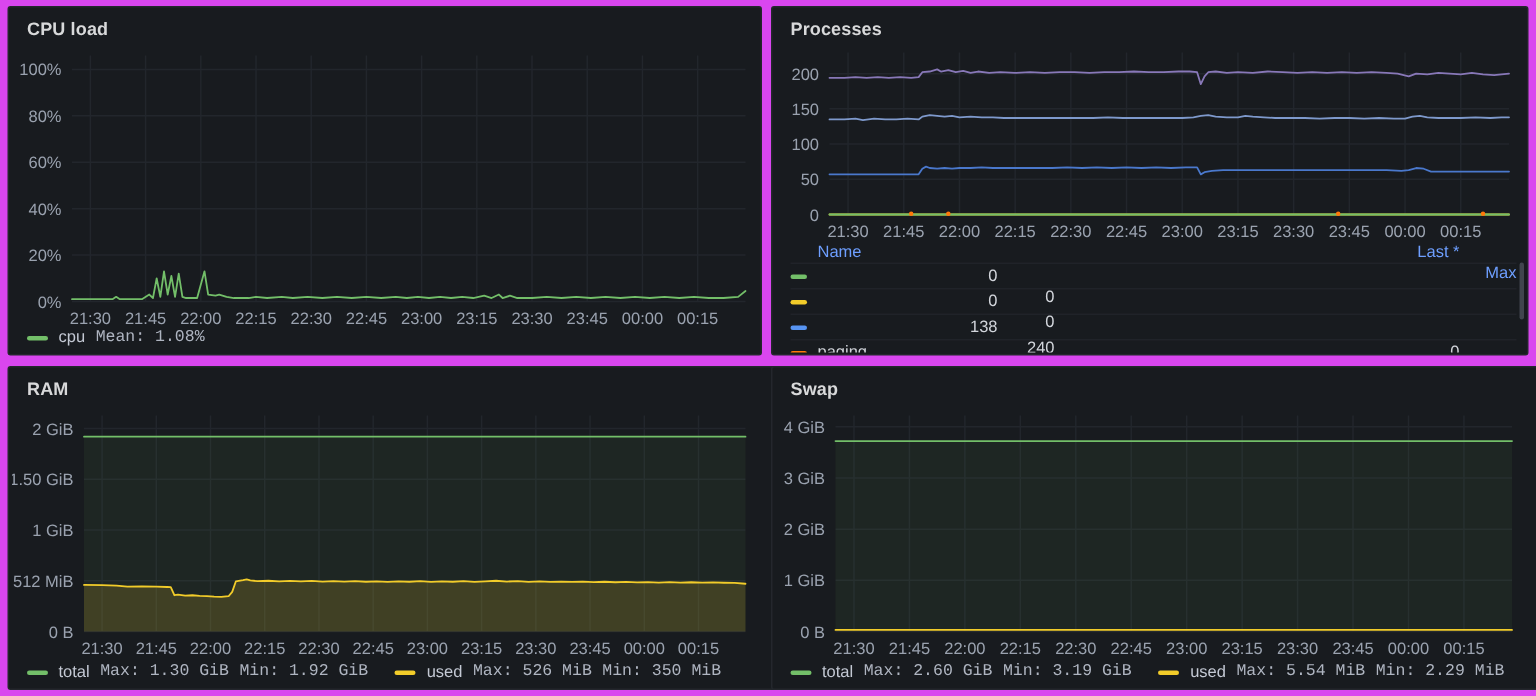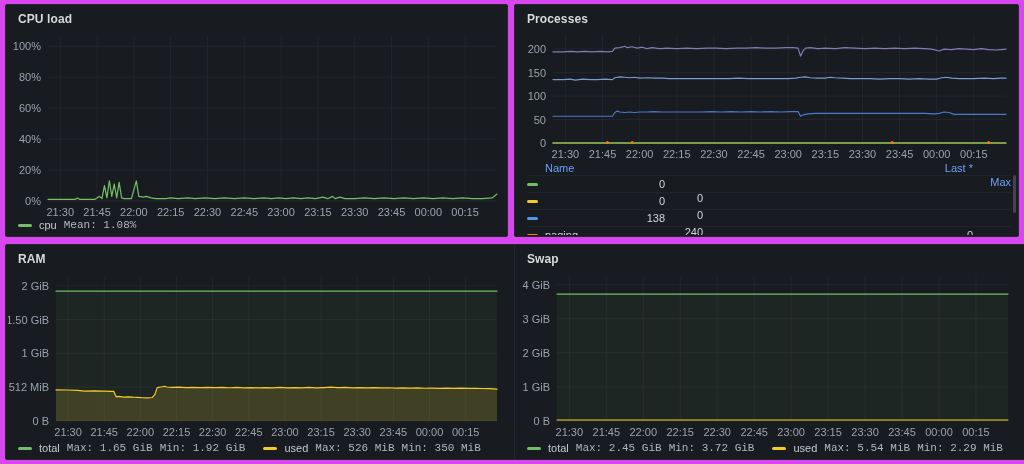--- a/index.html
+++ b/index.html
@@ -208,21 +208,21 @@
           <text x="41" y="20.719266055045864" text-anchor="end">2 GiB</text>
           <path d="M48,152 L48,22.135779816513775 L489,22.135779816513775 L489,152 Z" fill="#73BF69" fill-opacity="0.07" stroke="none"></path>
           <polyline points="48,22.135779816513775 489,22.135779816513775" fill="none" stroke="#73BF69" stroke-width="1.2" stroke-linejoin="round" stroke-linecap="round"></polyline>
           <path d="M48,152 L48,120.95412844036697 L60.049180327868854,121.02018348623854 L69.68852459016394,121.41651376146788 L76.91803278688525,122.14311926605504 L86.55737704918033,121.94495412844037 L96.19672131147541,122.14311926605504 L103.42622950819671,122.34128440366973 L105.8360655737705,122.40733944954128 L108.24590163934427,127.82385321100918 L110.65573770491804,127.42752293577982 L115.47540983606558,128.0880733944954 L120.29508196721311,127.82385321100918 L125.11475409836065,128.22018348623854 L129.9344262295082,128.35229357798164 L134.75409836065575,128.748623853211 L139.5737704918033,128.88073394495413 L144.39344262295083,128.48440366972477 L146.80327868852459,125.57798165137615 L149.21311475409834,118.64220183486239 L154.0327868852459,117.7834862385321 L156.44262295081967,117.25504587155963 L158.85245901639342,117.98165137614679 L163.672131147541,118.4440366972477 L170.90163934426226,118.17981651376147 L178.1311475409836,118.57614678899083 L185.36065573770492,118.3119266055046 L192.59016393442622,118.57614678899083 L199.81967213114754,118.3119266055046 L207.04918032786887,118.70825688073394 L214.27868852459017,118.4440366972477 L221.50819672131146,118.7743119266055 L228.7377049180328,118.4440366972477 L235.9672131147541,118.84036697247706 L243.19672131147541,118.57614678899083 L250.4262295081967,118.90642201834862 L257.655737704918,118.57614678899083 L264.88524590163934,118.84036697247706 L272.11475409836066,118.4440366972477 L279.344262295082,118.97247706422019 L286.5737704918033,118.57614678899083 L293.80327868852453,118.84036697247706 L301.03278688524586,118.4440366972477 L308.2622950819672,118.97247706422019 L315.4918032786885,118.57614678899083 L322.72131147540983,118.17981651376147 L329.95081967213116,118.70825688073394 L337.18032786885243,118.4440366972477 L344.40983606557376,118.97247706422019 L351.6393442622951,118.57614678899083 L358.8688524590164,118.97247706422019 L366.09836065573774,118.70825688073394 L373.32786885245906,118.97247706422019 L380.55737704918033,118.7743119266055 L387.7868852459016,119.1045871559633 L395.0163934426229,118.84036697247706 L402.24590163934425,119.17064220183487 L409.4754098360656,118.97247706422019 L416.7049180327869,119.23669724770642 L423.9344262295082,119.1045871559633 L431.1639344262295,119.36880733944955 L438.39344262295083,119.1045871559633 L445.62295081967216,119.36880733944955 L452.8524590163934,119.17064220183487 L460.08196721311475,119.43486238532111 L467.311475409836,119.23669724770642 L474.54098360655735,119.50091743119266 L481.7704918032787,119.63302752293578 L489,120.16146788990825 L489,152 Z" fill="#F2CC2A" fill-opacity="0.16" stroke="none"></path>
           <polyline points="48,120.95412844036697 60.049180327868854,121.02018348623854 69.68852459016394,121.41651376146788 76.91803278688525,122.14311926605504 86.55737704918033,121.94495412844037 96.19672131147541,122.14311926605504 103.42622950819671,122.34128440366973 105.8360655737705,122.40733944954128 108.24590163934427,127.82385321100918 110.65573770491804,127.42752293577982 115.47540983606558,128.0880733944954 120.29508196721311,127.82385321100918 125.11475409836065,128.22018348623854 129.9344262295082,128.35229357798164 134.75409836065575,128.748623853211 139.5737704918033,128.88073394495413 144.39344262295083,128.48440366972477 146.80327868852459,125.57798165137615 149.21311475409834,118.64220183486239 154.0327868852459,117.7834862385321 156.44262295081967,117.25504587155963 158.85245901639342,117.98165137614679 163.672131147541,118.4440366972477 170.90163934426226,118.17981651376147 178.1311475409836,118.57614678899083 185.36065573770492,118.3119266055046 192.59016393442622,118.57614678899083 199.81967213114754,118.3119266055046 207.04918032786887,118.70825688073394 214.27868852459017,118.4440366972477 221.50819672131146,118.7743119266055 228.7377049180328,118.4440366972477 235.9672131147541,118.84036697247706 243.19672131147541,118.57614678899083 250.4262295081967,118.90642201834862 257.655737704918,118.57614678899083 264.88524590163934,118.84036697247706 272.11475409836066,118.4440366972477 279.344262295082,118.97247706422019 286.5737704918033,118.57614678899083 293.80327868852453,118.84036697247706 301.03278688524586,118.4440366972477 308.2622950819672,118.97247706422019 315.4918032786885,118.57614678899083 322.72131147540983,118.17981651376147 329.95081967213116,118.70825688073394 337.18032786885243,118.4440366972477 344.40983606557376,118.97247706422019 351.6393442622951,118.57614678899083 358.8688524590164,118.97247706422019 366.09836065573774,118.70825688073394 373.32786885245906,118.97247706422019 380.55737704918033,118.7743119266055 387.7868852459016,119.1045871559633 395.0163934426229,118.84036697247706 402.24590163934425,119.17064220183487 409.4754098360656,118.97247706422019 416.7049180327869,119.23669724770642 423.9344262295082,119.1045871559633 431.1639344262295,119.36880733944955 438.39344262295083,119.1045871559633 445.62295081967216,119.36880733944955 452.8524590163934,119.17064220183487 460.08196721311475,119.43486238532111 467.311475409836,119.23669724770642 474.54098360655735,119.50091743119266 481.7704918032787,119.63302752293578 489,120.16146788990825" fill="none" stroke="#F2CC2A" stroke-width="1.2" stroke-linejoin="round" stroke-linecap="round"></polyline>
         </svg></div>
     <div class="legend">
         <div class="leg-item">
           <span class="leg-swatch" style="background: rgb(115, 191, 105);"></span>
           <span class="leg-name">total</span>
-          <span class="leg-stat">Max: 1.65 GiB</span>
+          <span class="leg-stat">Max: 1.30 GiB</span>
           <span class="leg-stat">Min: 1.92 GiB</span>
         </div>
         <div class="leg-item">
           <span class="leg-swatch" style="background: rgb(242, 204, 42);"></span>
           <span class="leg-name">used</span>
           <span class="leg-stat">Max: 526 MiB</span>
           <span class="leg-stat">Min: 350 MiB</span>
         </div>
       </div>
   </section>
@@ -265,22 +265,22 @@
           <line x1="40" x2="491" y1="15.507109004739334" y2="15.507109004739334" stroke="#22262c" stroke-width="1"></line>
           <text x="33" y="19.507109004739334" text-anchor="end">4 GiB</text>
           <path d="M40,152 L40,25.061611374407562 L491,25.061611374407562 L491,152 Z" fill="#73BF69" fill-opacity="0.07" stroke="none"></path>
           <polyline points="40,25.061611374407562 491,25.061611374407562" fill="none" stroke="#73BF69" stroke-width="1.2" stroke-linejoin="round" stroke-linecap="round"></polyline>
           <polyline points="40,150.97630331753555 491,150.97630331753555" fill="none" stroke="#F2CC2A" stroke-width="1.2" stroke-linejoin="round" stroke-linecap="round"></polyline>
         </svg></div>
     <div class="legend">
         <div class="leg-item">
           <span class="leg-swatch" style="background: rgb(115, 191, 105);"></span>
           <span class="leg-name">total</span>
-          <span class="leg-stat">Max: 2.45 GiB</span>
-          <span class="leg-stat">Min: 3.72 GiB</span>
+          <span class="leg-stat">Max: 2.60 GiB</span>
+          <span class="leg-stat">Min: 3.19 GiB</span>
         </div>
         <div class="leg-item">
           <span class="leg-swatch" style="background: rgb(242, 204, 42);"></span>
           <span class="leg-name">used</span>
           <span class="leg-stat">Max: 5.54 MiB</span>
           <span class="leg-stat">Min: 2.29 MiB</span>
         </div>
       </div>
   </section>
 

